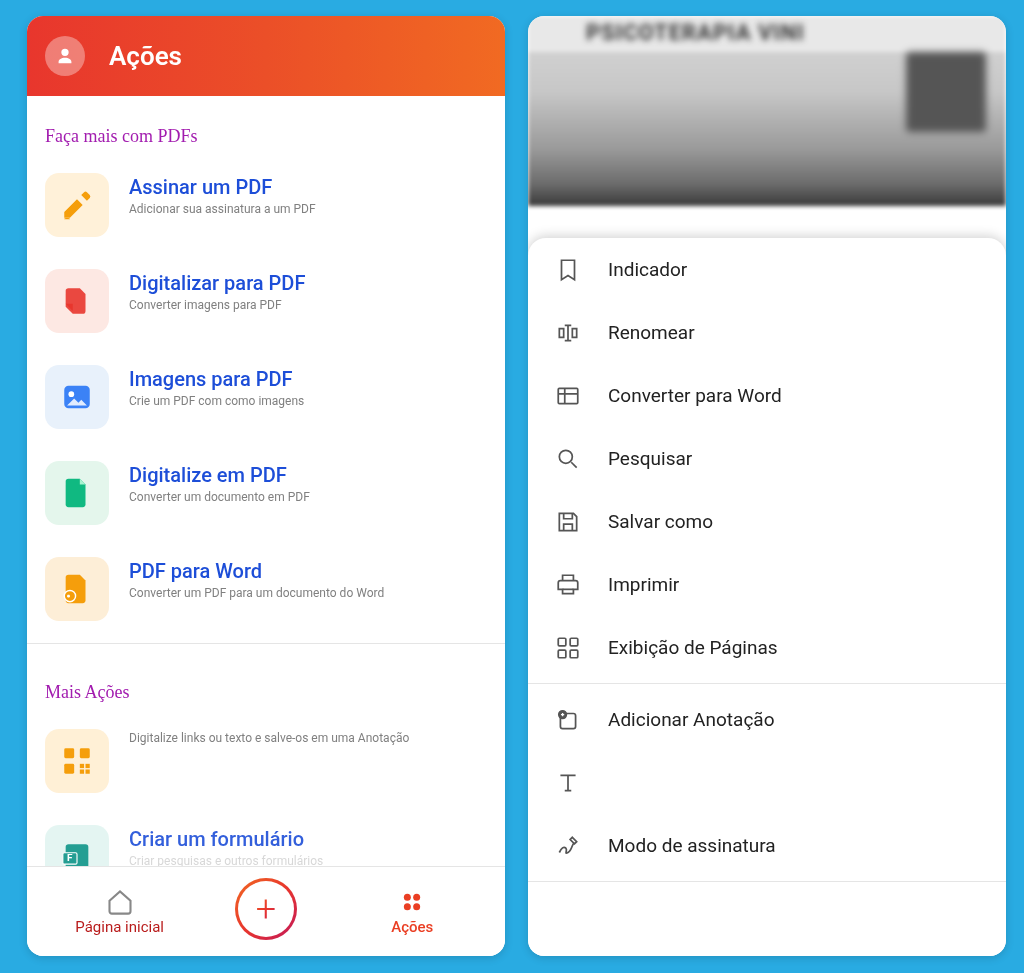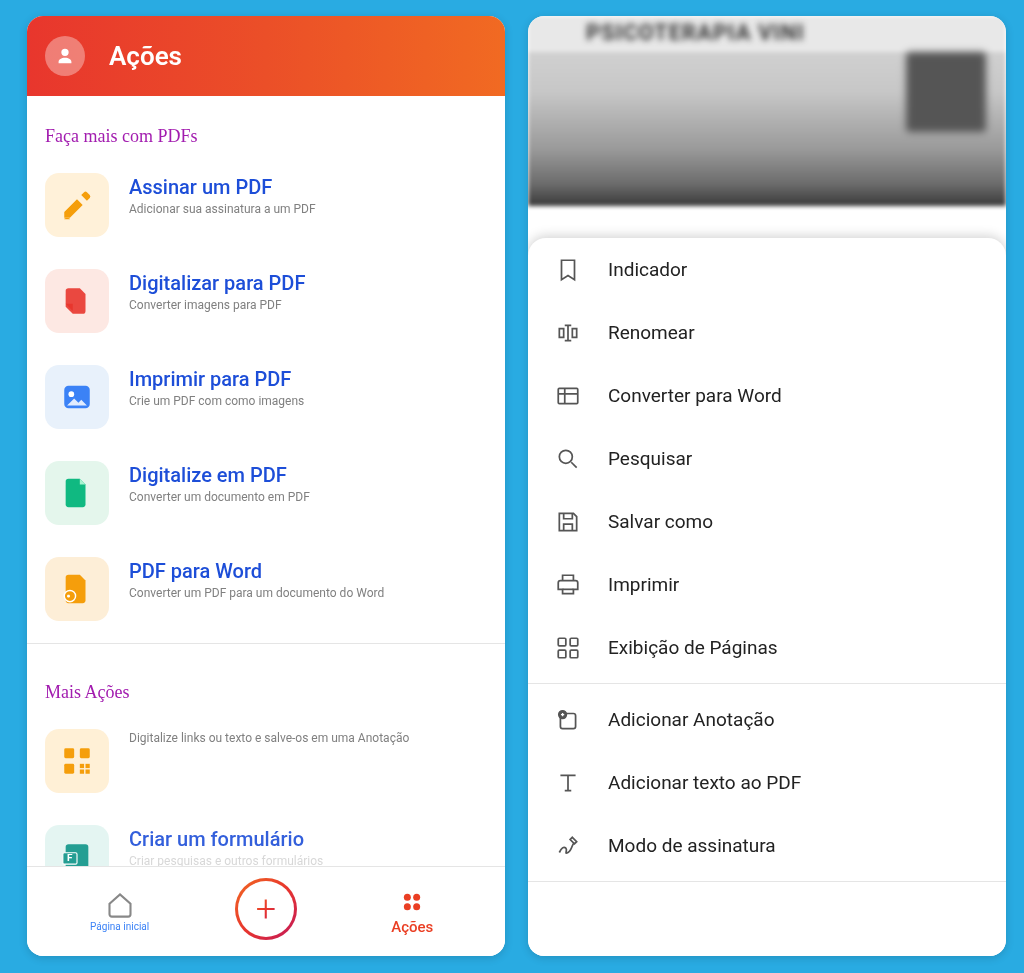--- a/index.html
+++ b/index.html
@@ -112,21 +112,21 @@
     justify-content: space-around;
   }
   .nav-item {
     display: flex;
     flex-direction: column;
     align-items: center;
     gap: 2px;
     width: 140px;
   }
   .nav-item svg { width: 28px; height: 28px; }
-  .nav-label-home { font-size: 10px; color: #3b82f6; }
+  .nav-label-home { font-size: 15px; color: #b91c1c; }
   .nav-label-actions { font-size: 15px; color: #ea3e23; font-weight: 500; }
   .fab {
     width: 62px; height: 62px;
     border: 3px solid transparent;
     background: linear-gradient(#fff,#fff) padding-box, linear-gradient(135deg,#f16a22,#e8362d,#c2185b) border-box;
     border-radius: 50%;
     display: flex; align-items: center; justify-content: center;
     margin-top:-6px;
   }
   .fab-plus {
@@ -246,21 +246,21 @@
 
     <div class="action-item">
       <div class="action-icon-box bg-blue">
         <svg viewBox="0 0 24 24" fill="#3b82f6">
             <rect x="3" y="4" width="18" height="16" rx="3"></rect>
             <circle cx="8" cy="10" r="2" fill="#fff"></circle>
             <path d="M5 18l5-5 3 3 2-2 4 4H5z" fill="#fff" opacity="0.85"></path>
           </svg>
       </div>
       <div class="action-text">
-        <div class="action-title">Imprimir para PDF</div>
+        <div class="action-title">Imagens para PDF</div>
         <div class="action-sub">Crie um PDF com como imagens</div>
       </div>
     </div>
 
     <div class="action-item">
       <div class="action-icon-box bg-green">
         <svg viewBox="0 0 24 24" fill="#10b981">
             <path d="M6 2h8l4 4v14a2 2 0 0 1-2 2H6a2 2 0 0 1-2-2V4a2 2 0 0 1 2-2z"></path>
             <path d="M14 2v4h4" fill="#a7f3d0"></path>
           </svg>
@@ -430,21 +430,20 @@
         </span>
       <span class="menu-label">Adicionar Anotação</span>
     </div>
 
     <div class="menu-item">
       <span class="mi-icon">
           <svg viewBox="0 0 24 24">
             <path d="M5 5h14M12 5v14M9 19h6"></path>
           </svg>
         </span>
-      <span class="menu-label">Adicionar texto ao PDF</span>
     </div>
 
     <div class="menu-item">
       <span class="mi-icon">
           <svg viewBox="0 0 24 24">
             <path d="M4 18c2-4 4-6 6-4s-2 6 2 4 4-10 6-8"></path>
             <path d="M16 4l4 4-2 2-4-4z"></path>
           </svg>
         </span>
       <span class="menu-label">Modo de assinatura</span>

